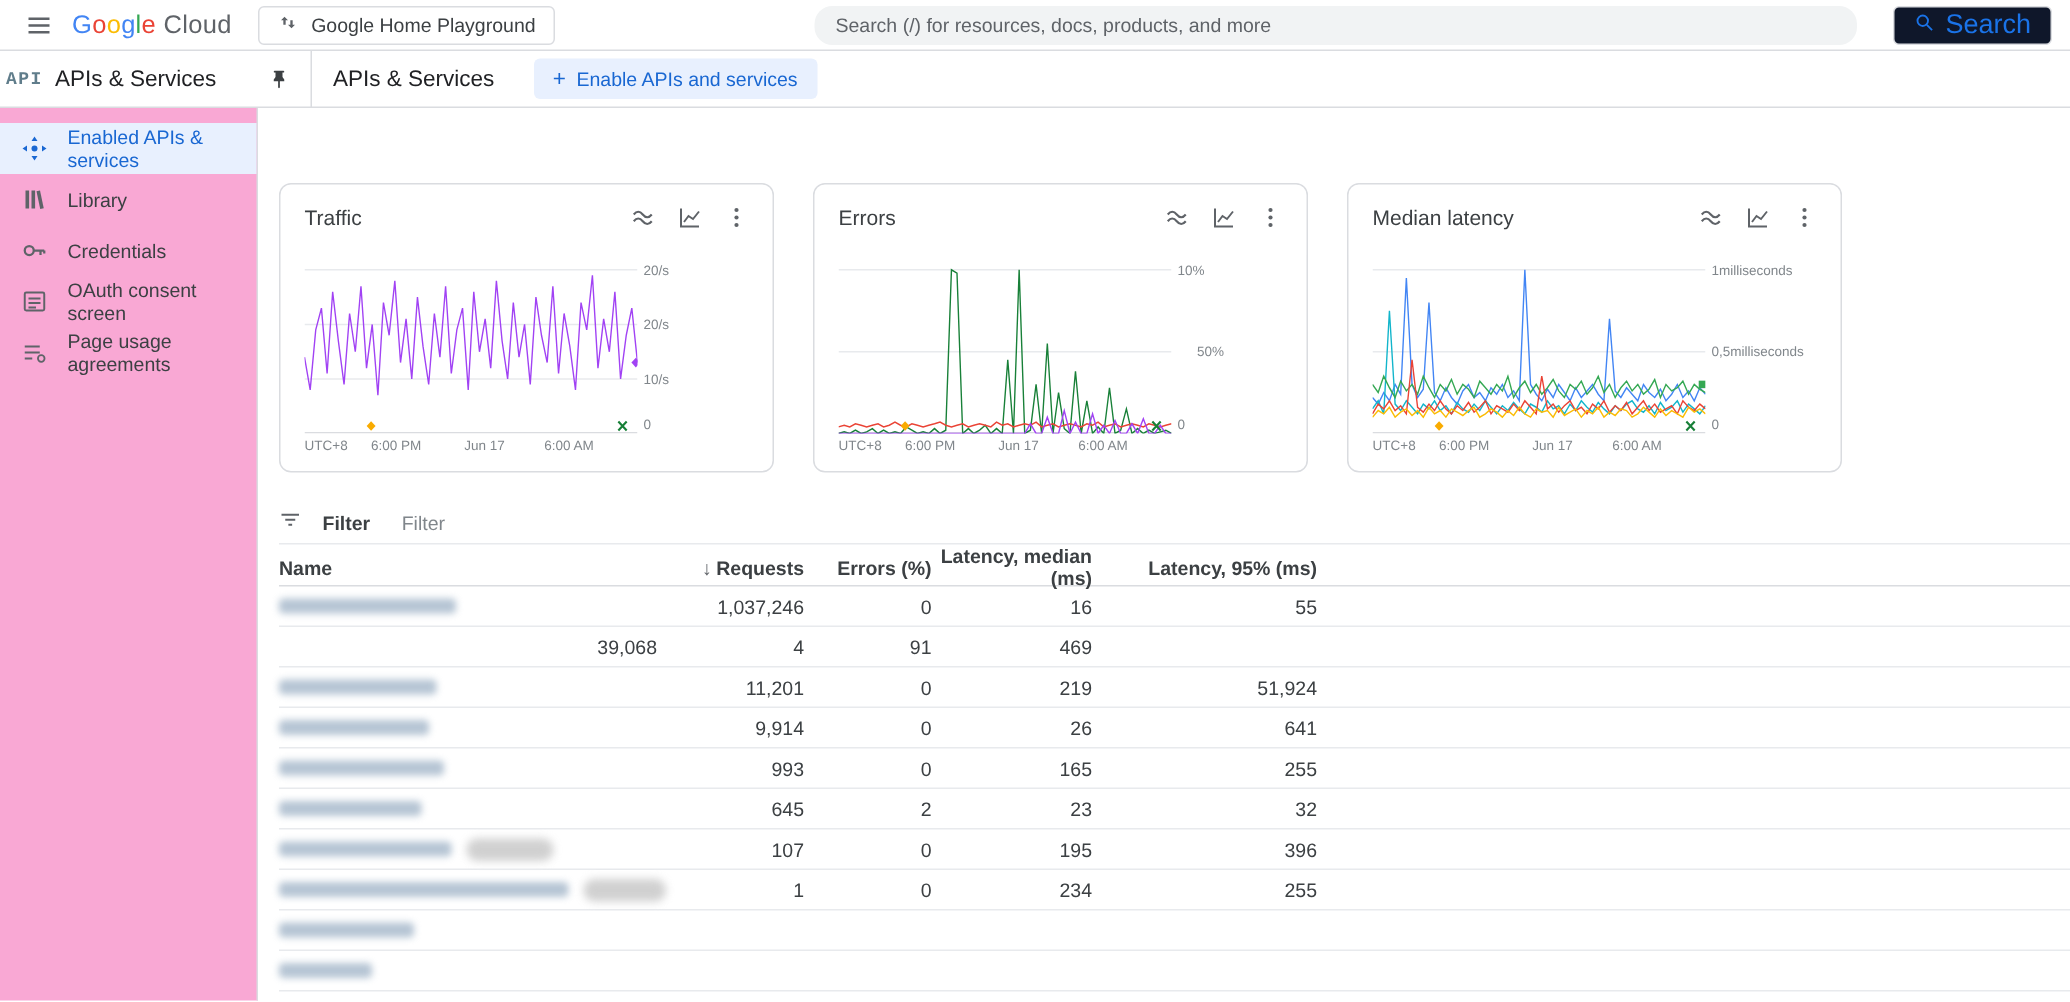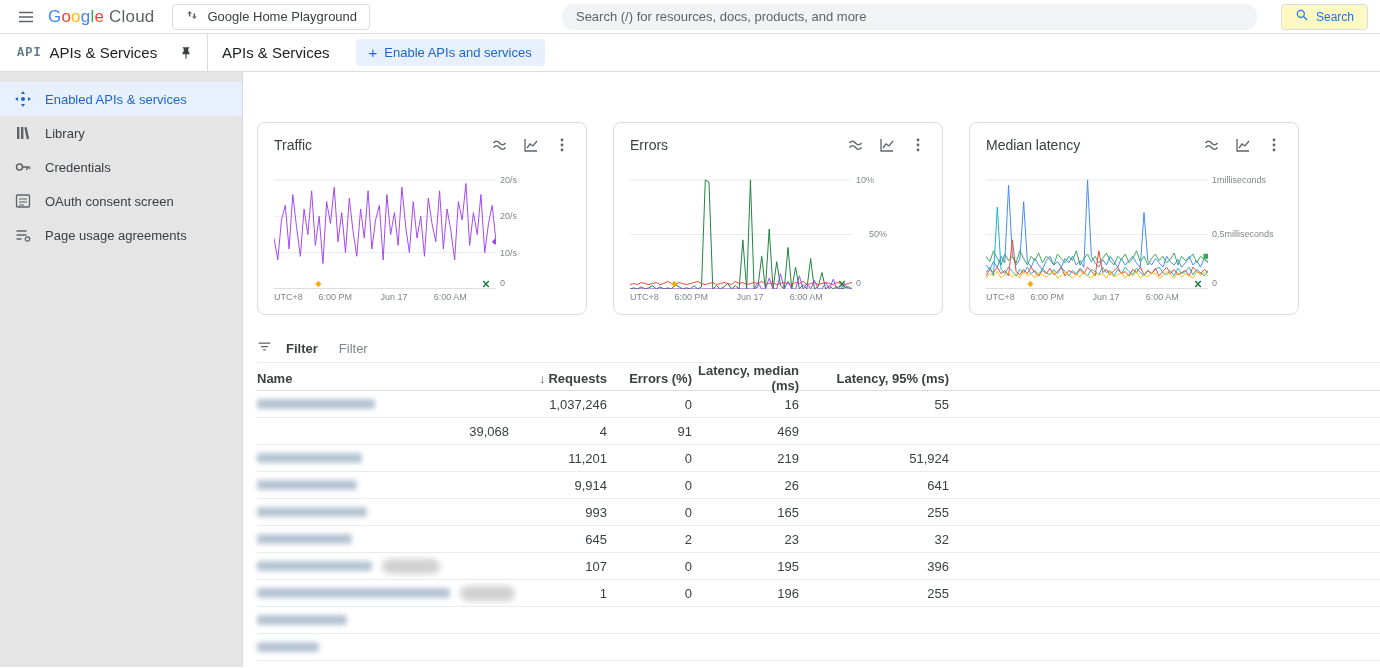--- a/index.html
+++ b/index.html
@@ -13,43 +13,43 @@
     cursor:pointer; background:none; border:none; }
   .glogo { font-size:17px; display:flex; align-items:baseline; letter-spacing:.2px; cursor:pointer; }
   .glogo .cloud { color:#5f6368; margin-left:5px; }
   .proj-btn { display:flex; align-items:center; gap:8px; height:26px; padding:0 12px;
     border:1px solid #dadce0; border-radius:4px; background:#fff; font-size:13px; color:#3c4043;
     margin-left:8px; cursor:pointer; font-family:inherit; }
   .search-field { margin-left:auto; width:695px; height:26px; background:#f1f3f4; border:none;
     border-radius:12px; padding:0 14px; font-size:13px; color:#3c4043; font-family:inherit; }
   .search-field::placeholder { color:#5f6368; }
   .search-btn { margin-left:14px; height:26px; display:flex; align-items:center; gap:7px;
-    border:1px solid #dadce0; border-radius:4px; background:#fef9c3; color:#1a73e8;
-    font-size:12px; font-weight:500; padding:0 13px; cursor:pointer; font-family:inherit; }
+    border:1px solid #dadce0; border-radius:4px; background:#0f172a; color:#1a73e8;
+    font-size:18px; font-weight:500; padding:0 13px; cursor:pointer; font-family:inherit; }
 
   
   .band { display:flex; height:38px; }
-  .side-head { width:208px; display:flex; align-items:center; gap:8px; padding-left:17px;
+  .side-head { width:208px; display:flex; align-items:center; gap:8px; padding-left:4px;
     border-right:1px solid #dadce0; border-bottom:1px solid #dadce0; }
   .api-glyph { font-size:12px; font-weight:700; letter-spacing:1px; color:#607d8b;
     font-family:"Liberation Mono", monospace; }
   .side-title { font-size:15px; color:#202124; }
   .pin-btn { margin-left:auto; margin-right:14px; background:none; border:none; cursor:pointer;
     display:flex; align-items:center; }
   .page-head { flex:1; display:flex; align-items:center; gap:26px; padding-left:14px;
     border-bottom:1px solid #dadce0; }
   .page-title { font-size:15px; color:#202124; }
   .enable-btn { display:flex; align-items:center; gap:7px; height:27px; padding:0 13px;
     background:#e8f0fe; color:#1967d2; border:none; border-radius:4px; font-size:13px;
     font-weight:500; cursor:pointer; font-family:inherit; }
   .enable-btn .plus { font-size:15px; font-weight:400; }
 
   
   .app { display:flex; height:595px; }
-  .sidebar { width:243px; border-right:1px solid #dadce0; padding-top:10px; background:#e5e5e5; }
+  .sidebar { width:172px; border-right:1px solid #dadce0; padding-top:10px; background:#f9a8d4; }
   .side-item { height:34px; display:flex; align-items:center; gap:13px; padding-left:14px;
     font-size:13px; color:#3c4043; cursor:pointer; }
   .side-item .side-icon { width:18px; height:18px; color:#5f6368; display:flex; align-items:center; }
   .side-item.active { background:#e8f0fe; color:#1967d2; font-weight:500; }
   .side-item.active .side-icon { color:#1967d2; }
   .main { flex:1; overflow:hidden; background:#fff; }
 
   
   .cards { display:flex; gap:26px; margin:50px 0 0 14px; }
   .chart-card { width:330px; border:1px solid #dadce0; border-radius:8px;
@@ -428,21 +428,21 @@
             <div class="td num">396</div>
             <div></div>
           </div>
           <div class="tr">
             <div class="td name">
               <span class="smudge" style="width: 205px;"></span>
               <span class="badge-smudge"></span>
             </div>
             <div class="td num">1</div>
             <div class="td num">0</div>
-            <div class="td num">196</div>
+            <div class="td num">234</div>
             <div class="td num">255</div>
             <div></div>
           </div>
           <div class="tr">
             <div class="td name">
               <span class="smudge" style="width: 90px;"></span>
             </div>
             <div class="td num"></div>
             <div class="td num"></div>
             <div class="td num"></div>

